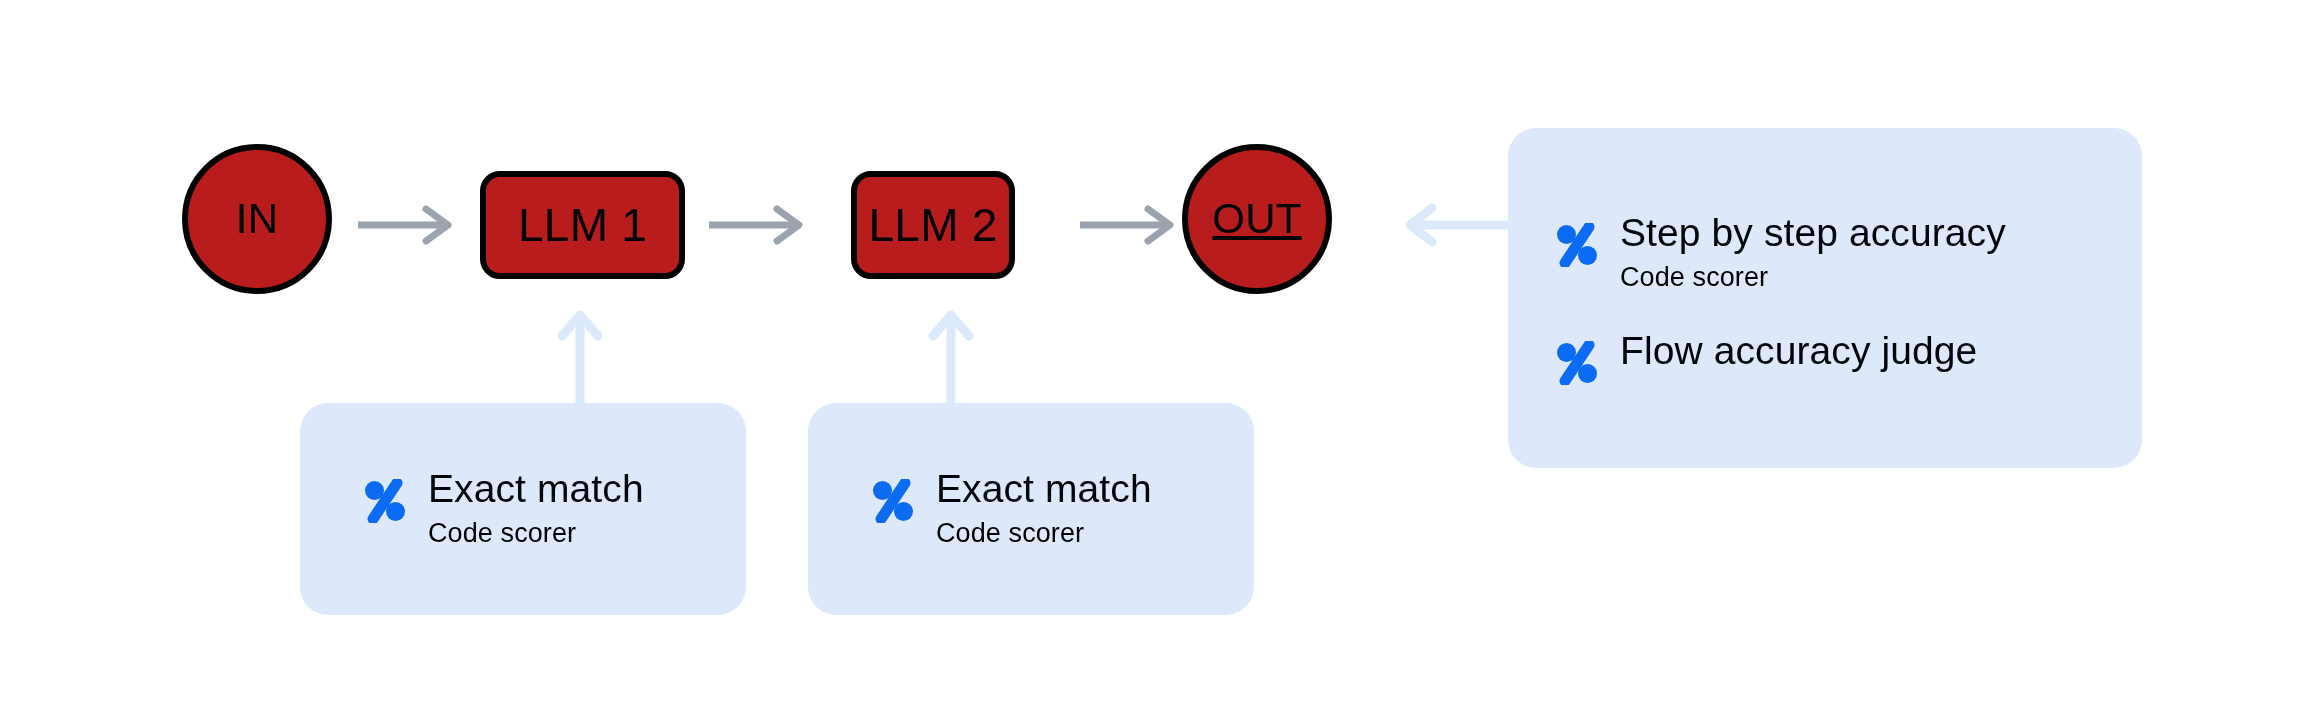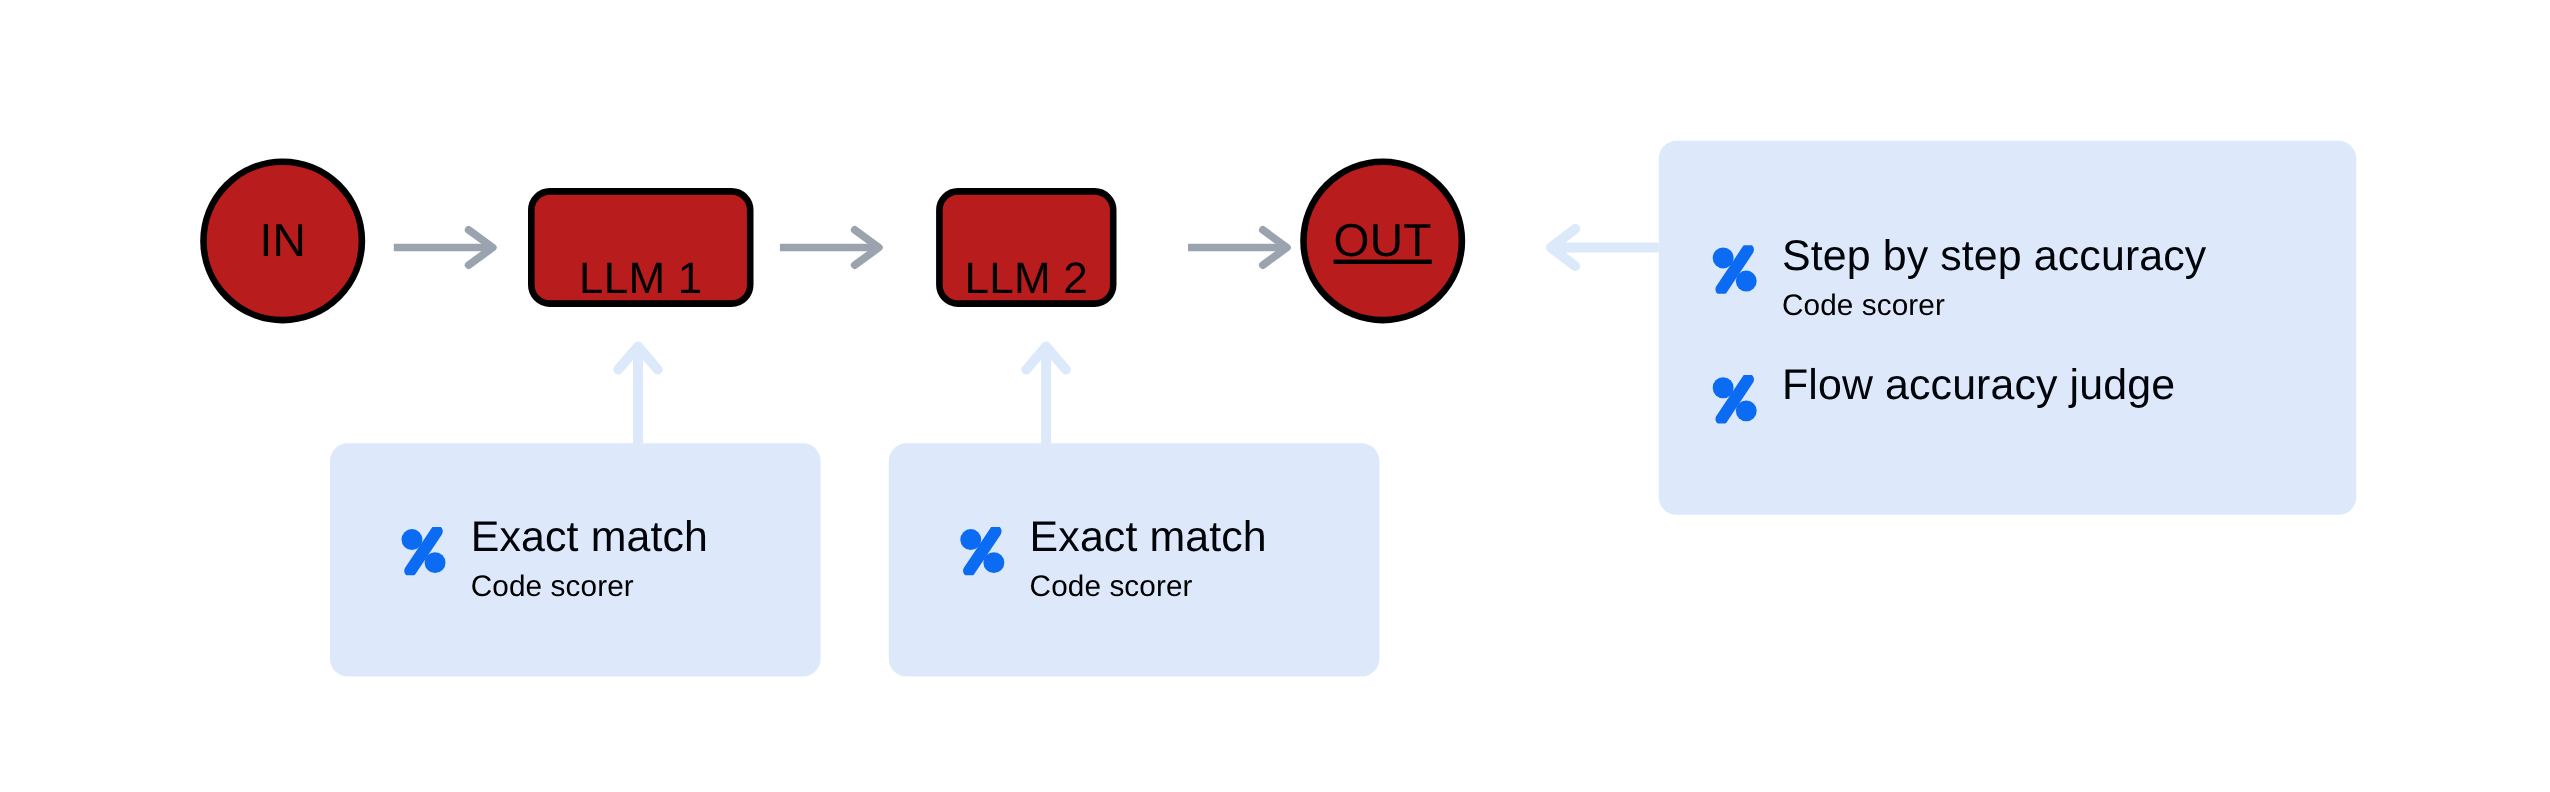--- a/index.html
+++ b/index.html
@@ -34,22 +34,21 @@
     letter-spacing: 0.2px;
     line-height: 1;
     white-space: nowrap;
   }
   .node.circle {
     border-radius: 50%;
     font-size: 42px;
   }
   .node.box {
     border-radius: 20px;
-    font-size: 40px;
-    align-items: flex-end;
+    font-size: 46px;
   }
 
   #node-in   { left: 182px; top: 144px;  width: 150px; height: 150px; }
   #node-llm1 { left: 480px; top: 171px;  width: 205px; height: 108px; }
   #node-llm2 { left: 851px; top: 171px;  width: 164px; height: 108px; }
   #node-out  { left: 1182px; top: 144px; width: 150px; height: 150px; text-decoration: underline; }
 
   
   .arrow {
     position: absolute;
@@ -63,21 +62,21 @@
   #arrow-llm2-out { left: 1078px; top: 205px; width: 104px; height: 40px; }
   #arrow-panel-out{ left: 1398px; top: 205px; width: 112px; height: 40px; }
   #arrow-p1-llm1  { left: 556px;  top: 312px; width: 48px;  height: 96px; }
   #arrow-p2-llm2  { left: 927px;  top: 312px; width: 48px;  height: 96px; }
 
   
   .panel {
     position: absolute;
     box-sizing: border-box;
     background: #dde9fb;
-    border-radius: 16px;
+    border-radius: 28px;
     display: flex;
     flex-direction: column;
     justify-content: center;
   }
   #panel-llm1    { left: 300px;  top: 403px; width: 446px; height: 212px; }
   #panel-llm2    { left: 808px;  top: 403px; width: 446px; height: 212px; }
   #panel-out     { left: 1508px; top: 128px; width: 634px; height: 340px; gap: 34px; }
 
   .scorer {
     display: flex;

